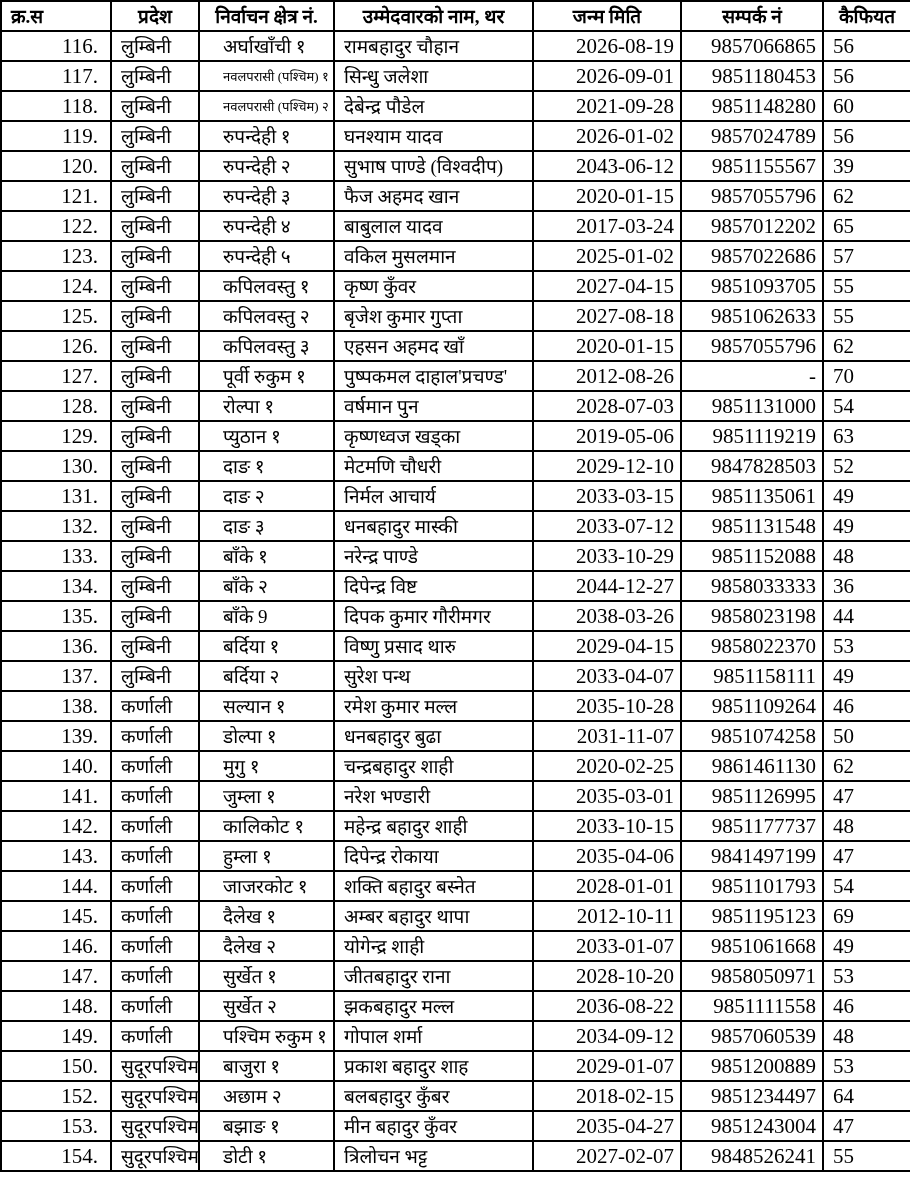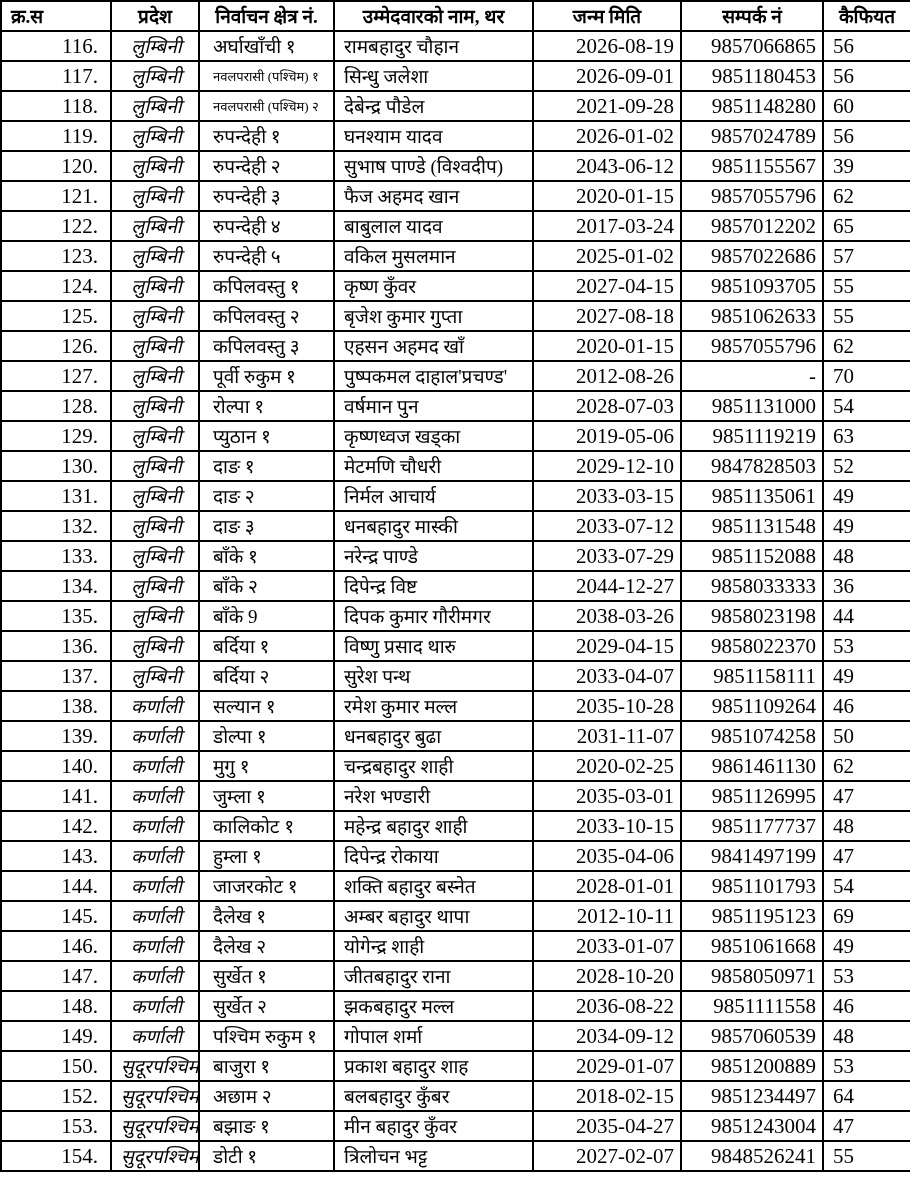--- a/index.html
+++ b/index.html
@@ -31,22 +31,22 @@
   }
   .candidates thead th{
     font-weight:bold;
     text-align:center;
     font-size:19px;
     padding:2px 4px;
     border-radius:14px;
   }
   .candidates thead th.col-sn{text-align:left;padding-left:9px;}
   td.col-sn{text-align:right;padding-right:12px;font-size:21px;}
-  td.col-province{text-align:center;padding-left:9px;font-style:italic;}
-  td.col-constituency{text-align:left;padding-left:13px;}
+  td.col-province{text-align:left;padding-left:9px;}
+  td.col-constituency{text-align:left;padding-left:23px;}
   td.col-constituency.small{font-size:13px;}
   td.col-name{text-align:left;padding-left:9px;}
   td.col-dob{text-align:right;padding-left:14px;font-size:21px;}
   td.col-contact{text-align:right;padding-left:13px;font-size:21px;}
   td.col-remarks{text-align:left;padding-left:9px;font-size:21px;}
 </style>
 </head>
 <body>
 
 <table class="candidates">
@@ -222,21 +222,21 @@
         <td class="col-name">धनबहादुर मास्की</td>
         <td class="col-dob">2033-07-12</td>
         <td class="col-contact">9851131548</td>
         <td class="col-remarks">49</td>
       </tr>
       <tr>
         <td class="col-sn">133.</td>
         <td class="col-province">लुम्बिनी</td>
         <td class="col-constituency">बाँके १</td>
         <td class="col-name">नरेन्द्र पाण्डे</td>
-        <td class="col-dob">2033-07-29</td>
+        <td class="col-dob">2033-10-29</td>
         <td class="col-contact">9851152088</td>
         <td class="col-remarks">48</td>
       </tr>
       <tr>
         <td class="col-sn">134.</td>
         <td class="col-province">लुम्बिनी</td>
         <td class="col-constituency">बाँके २</td>
         <td class="col-name">दिपेन्द्र विष्ट</td>
         <td class="col-dob">2044-12-27</td>
         <td class="col-contact">9858033333</td>

